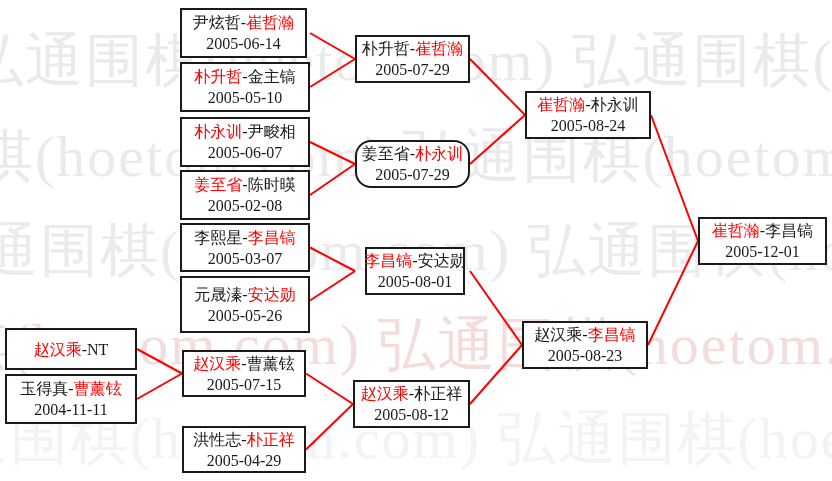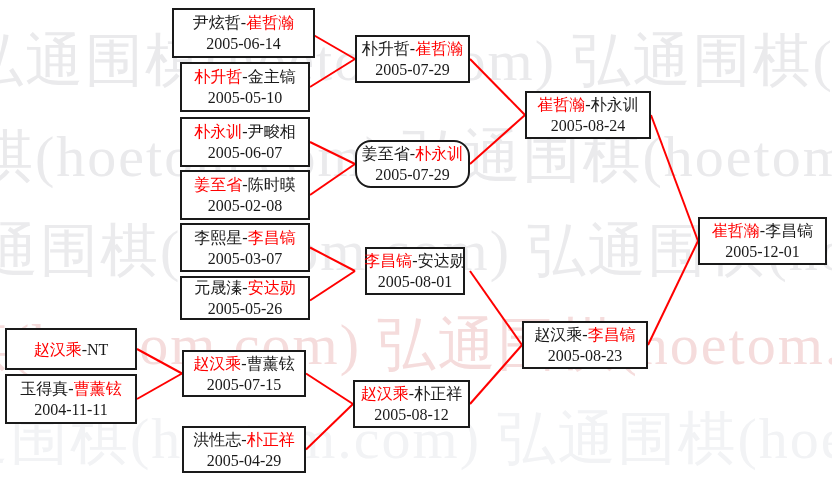--- a/index.html
+++ b/index.html
@@ -76,41 +76,41 @@
       <line x1="648" y1="345" x2="698" y2="241" stroke="#ff0000" stroke-width="2"></line>
     </svg>
   <div id="bracket-layer">
       <div class="match" style="left: 5px; top: 328px; width: 132px; height: 42px; border-color: rgb(26, 26, 26);">
         <div class="names"><span class="win">赵汉乘</span><span>-</span><span>NT</span></div>
       </div>
       <div class="match" style="left: 5px; top: 374px; width: 132px; height: 50px; border-color: rgb(26, 26, 26);">
         <div class="names"><span>玉得真</span><span>-</span><span class="win">曹薰铉</span></div>
         <div class="date">2004-11-11</div>
       </div>
-      <div class="match" style="left: 172px; top: 8px; width: 143px; height: 50px; border-color: rgb(26, 26, 26);">
+      <div class="match" style="left: 180px; top: 8px; width: 127px; height: 50px; border-color: rgb(26, 26, 26);">
         <div class="names"><span>尹炫哲</span><span>-</span><span class="win">崔哲瀚</span></div>
         <div class="date">2005-06-14</div>
       </div>
       <div class="match" style="left: 180px; top: 62px; width: 130px; height: 50px; border-color: rgb(26, 26, 26);">
         <div class="names"><span class="win">朴升哲</span><span>-</span><span>金主镐</span></div>
         <div class="date">2005-05-10</div>
       </div>
       <div class="match" style="left: 180px; top: 117px; width: 130px; height: 50px; border-color: rgb(26, 26, 26);">
         <div class="names"><span class="win">朴永训</span><span>-</span><span>尹畯相</span></div>
         <div class="date">2005-06-07</div>
       </div>
       <div class="match" style="left: 180px; top: 170px; width: 130px; height: 50px; border-color: rgb(26, 26, 26);">
         <div class="names"><span class="win">姜至省</span><span>-</span><span>陈时暎</span></div>
         <div class="date">2005-02-08</div>
       </div>
       <div class="match" style="left: 180px; top: 223px; width: 130px; height: 49px; border-color: rgb(26, 26, 26);">
         <div class="names"><span>李熙星</span><span>-</span><span class="win">李昌镐</span></div>
         <div class="date">2005-03-07</div>
       </div>
-      <div class="match" style="left: 180px; top: 276px; width: 130px; height: 44px; border-color: rgb(26, 26, 26);">
+      <div class="match" style="left: 180px; top: 276px; width: 130px; height: 57px; border-color: rgb(26, 26, 26);">
         <div class="names"><span>元晟溱</span><span>-</span><span class="win">安达勋</span></div>
         <div class="date">2005-05-26</div>
       </div>
       <div class="match" style="left: 182px; top: 350px; width: 124px; height: 47px; border-color: rgb(26, 26, 26);">
         <div class="names"><span class="win">赵汉乘</span><span>-</span><span>曹薰铉</span></div>
         <div class="date">2005-07-15</div>
       </div>
       <div class="match" style="left: 182px; top: 426px; width: 124px; height: 47px; border-color: rgb(26, 26, 26);">
         <div class="names"><span>洪性志</span><span>-</span><span class="win">朴正祥</span></div>
         <div class="date">2005-04-29</div>

